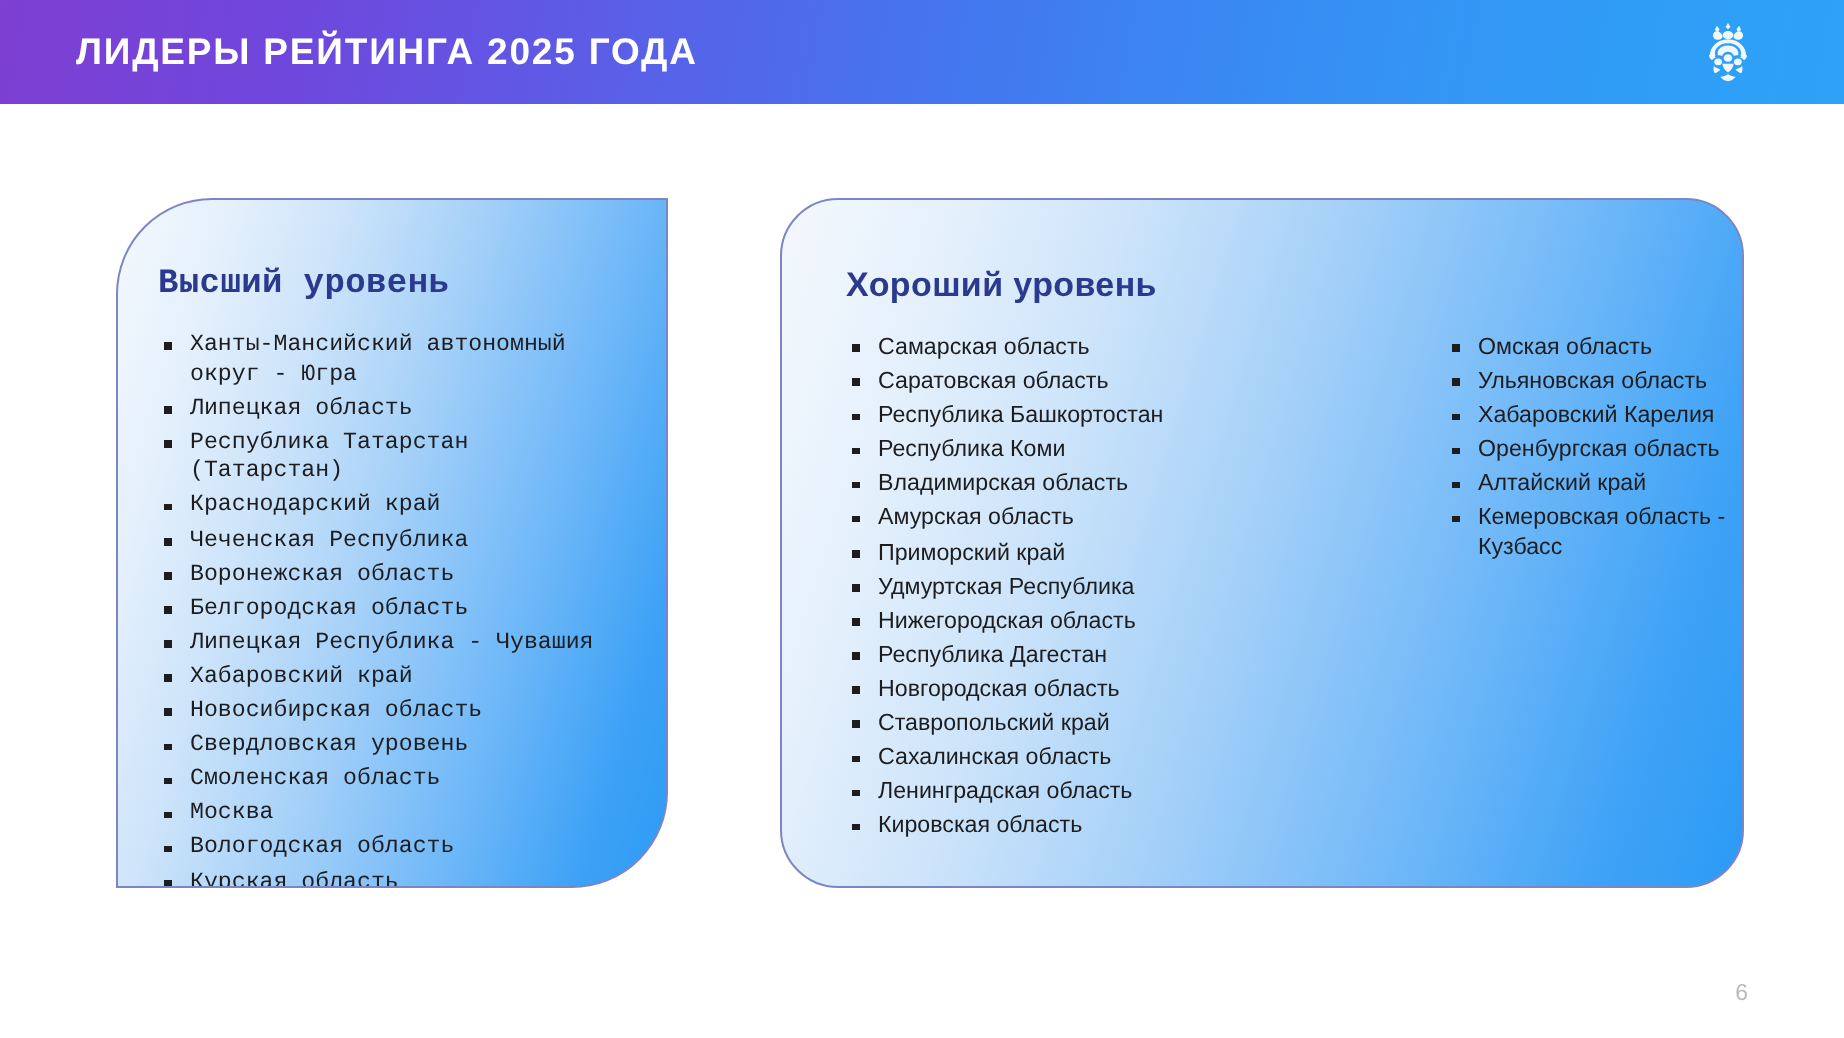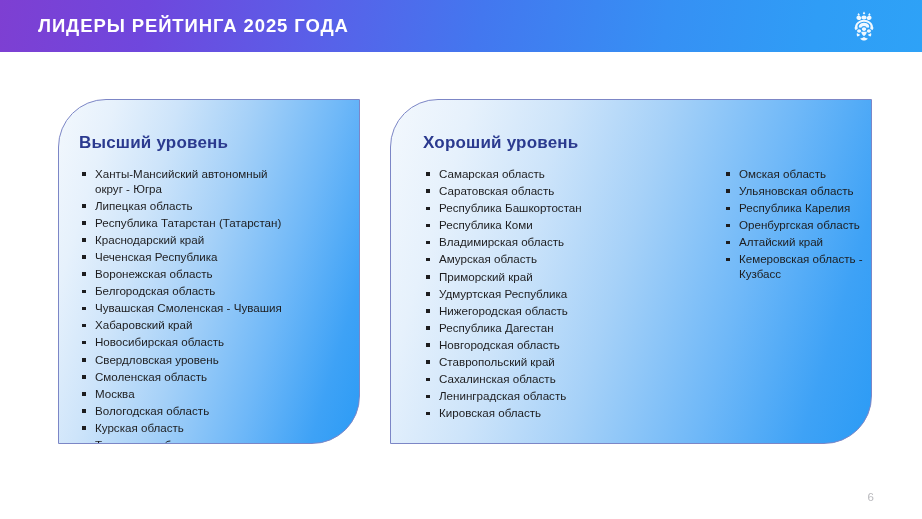--- a/index.html
+++ b/index.html
@@ -73,29 +73,31 @@
     border-top-left-radius: 48px;
     border-bottom-right-radius: 48px;
     border-top-right-radius: 0;
     border-bottom-left-radius: 0;
     overflow: hidden;
   }
 
   .card-high {
     left: 58px;
     top: 99px;
-    width: 302px;
+    width: 276px;
     height: 345px;
+    font-family: Liberation Mono, monospace;
   }
 
   .card-good {
     left: 390px;
     top: 99px;
     width: 482px;
     height: 345px;
+    border-radius: 29px;
   }
 
   .card-title {
     color: #2b3a8f;
     font-weight: bold;
     font-size: 17px;
     letter-spacing: 0.2px;
     white-space: nowrap;
   }
 
@@ -183,21 +185,21 @@
     <div class="cols">
       <ul class="region-list col-a">
           <li>Ханты-Мансийский автономный
 округ - Югра</li>
           <li>Липецкая область</li>
           <li>Республика Татарстан (Татарстан)</li>
           <li>Краснодарский край</li>
           <li>Чеченская Республика</li>
           <li>Воронежская область</li>
           <li>Белгородская область</li>
-          <li>Чувашская Смоленская - Чувашия</li>
+          <li>Липецкая Республика - Чувашия</li>
           <li>Хабаровский край</li>
           <li>Новосибирская область</li>
           <li>Свердловская уровень</li>
           <li>Смоленская область</li>
           <li>Москва</li>
           <li>Вологодская область</li>
           <li>Курская область</li>
           <li>Тюменская область</li>
         </ul>
     </div>
@@ -220,21 +222,21 @@
           <li>Новгородская область</li>
           <li>Ставропольский край</li>
           <li>Сахалинская область</li>
           <li>Ленинградская область</li>
           <li>Кировская область</li>
         </ul>
       <div class="col-gap"></div>
       <ul class="region-list col-b">
           <li>Омская область</li>
           <li>Ульяновская область</li>
-          <li>Республика Карелия</li>
+          <li>Хабаровский Карелия</li>
           <li>Оренбургская область</li>
           <li>Алтайский край</li>
           <li>Кемеровская область -
 Кузбасс</li>
         </ul>
     </div>
   </div>
 
   <div class="page-number">6</div>
 

